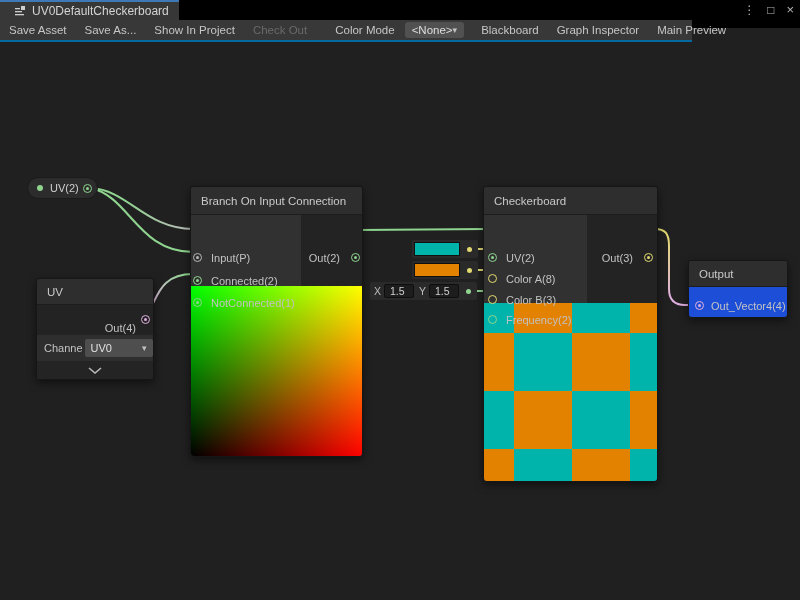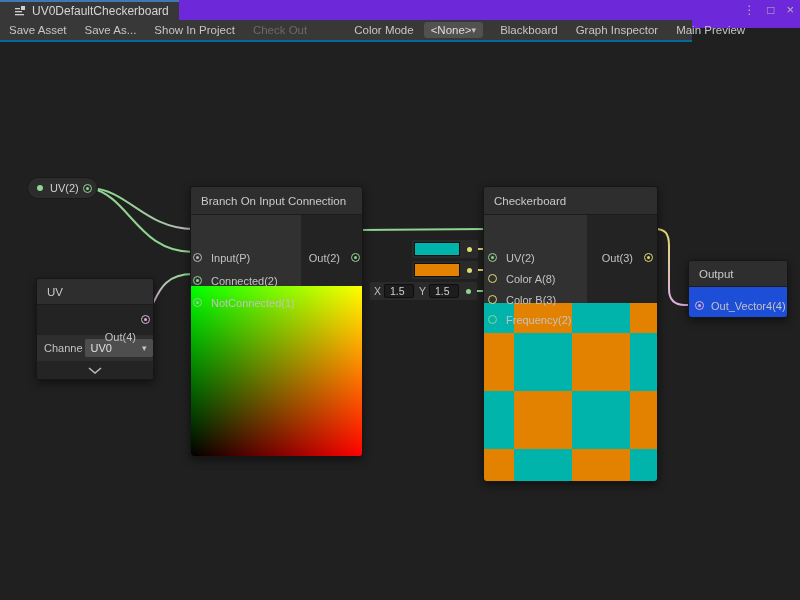--- a/index.html
+++ b/index.html
@@ -1,36 +1,36 @@
 <!DOCTYPE html>
 <html style="--green: #8fd48f; --yellow: #e2da71; --pink: #dfaede; --gray: #b8b8b8; --cyan: #00b4ac; --orange: #e28200; --accent: #3e78b5;"><head>
 <meta charset="utf-8">
 <style>
   * { margin:0; padding:0; box-sizing:border-box; }
   html,body { width:800px; height:600px; overflow:hidden; background:#202020;
               font-family:"Liberation Sans", sans-serif; }
   .stage { position:relative; width:800px; height:600px; background:#202020; }
 
   
-  .titlebar { position:absolute; left:0; top:0; width:800px; height:28px; background:#6d28d9; }
+  .titlebar { position:absolute; left:0; top:0; width:800px; height:28px; background:#000000; }
   .tab { position:absolute; left:0; top:0; width:179px; height:20px; background:#373737;
          border-top:2px solid var(--accent); display:flex; align-items:center; padding-left:14px; gap:6px; }
   .tab-title { font-size:12px; color:#d4d4d4; white-space:nowrap; }
   .win-controls { position:absolute; right:6px; top:0; height:20px; display:flex; align-items:center; gap:12px;
                   color:#b6b6b6; }
   .win-controls span { font-size:12px; line-height:20px; cursor:default; }
 
   
   .toolbar { position:absolute; left:0; top:20px; width:692px; height:22px; background:#383838;
              border-bottom:2px solid #0369a1; display:flex; align-items:center;
              font-size:11.5px; color:#c6c6c6; }
   .tb-btn { padding:0 9px; height:22px; display:flex; align-items:center; white-space:nowrap; }
   .tb-btn.disabled { color:#6a6a6a; }
   .tb-sep { width:1px; height:22px; background:#2b2b2b; }
-  .cm-label { margin-left:32px; padding:8px 6px; }
+  .cm-label { margin-left:13px; padding:8px 6px; }
   .dropdown { width:97px; height:16px; background:#515151; border-radius:3px; margin-left:4px;
               display:flex; align-items:center; justify-content:space-between; padding:0 7px;
               color:#dedede; }
   .dropdown .arrow { font-size:9px; color:#c2c2c2; }
   .tb-sep.after-dd { margin-left:8px; }
 
   
   .canvas { position:absolute; left:0; top:42px; width:800px; height:558px; background:#202020; }
   svg.edges { position:absolute; left:0; top:0; width:800px; height:600px; z-index:1; }
 
@@ -172,21 +172,21 @@
       <span class="plabel" style="left:20px; top:80px;">NotConnected(1)</span>
       <span class="plabel right" style="right:22px; top:35px;">Out(2)</span>
       <span class="port filled" style="--c:var(--green); left:160px; top:38px;"></span>
     </div>
     <div class="preview-uv"></div>
   </div>
 
   <div class="node" style="left:24px; top:278px; width:118px;margin-left:12px;">
     <div class="node-header" style="height:26px; line-height:26px;">UV</div>
     <div class="row uv-outrow">
-      <span class="plabel right" style="right:17px; top:24px;">Out(4)</span>
+      <span class="plabel right" style="right:17px; top:15px;">Out(4)</span>
       <span class="port filled" style="--c:var(--pink); left:104px; top:10px;"></span>
     </div>
     <div class="uv-chanrow">
       <span>Channe</span>
       <div class="chan-dd">
         <span>UV0</span>
         <span class="arrow">▾</span>
       </div>
     </div>
     <div class="uv-collapse">

